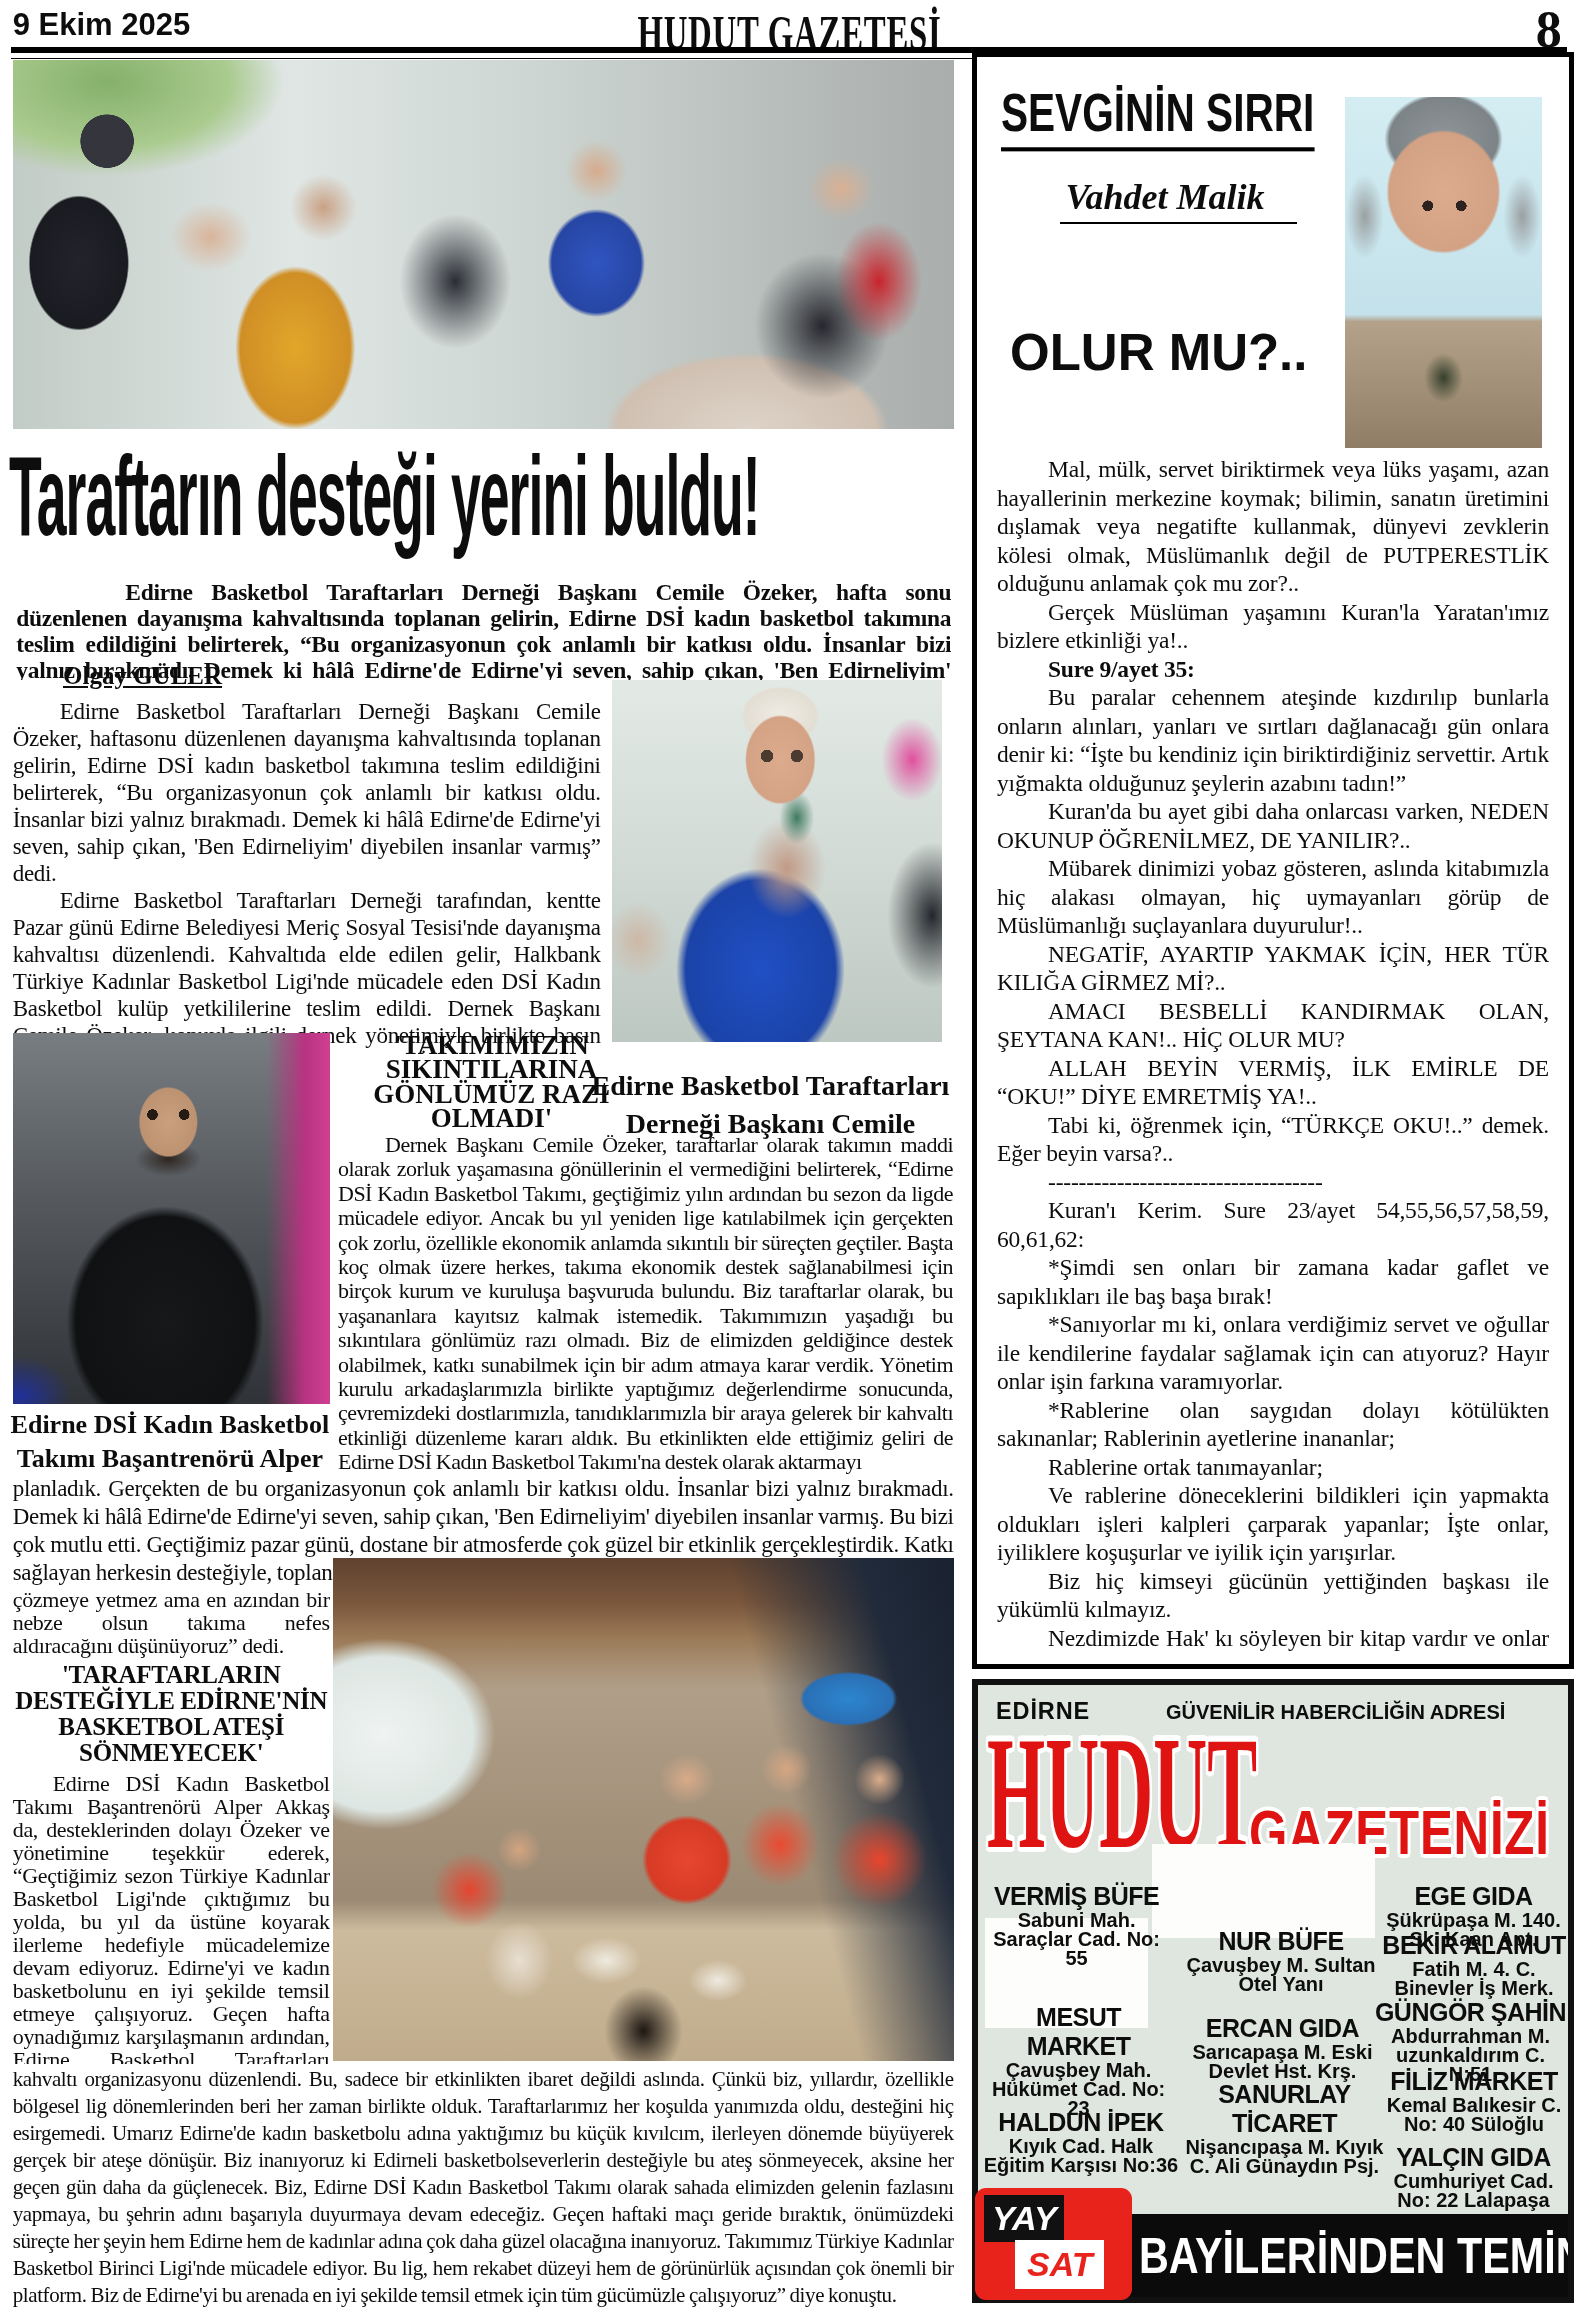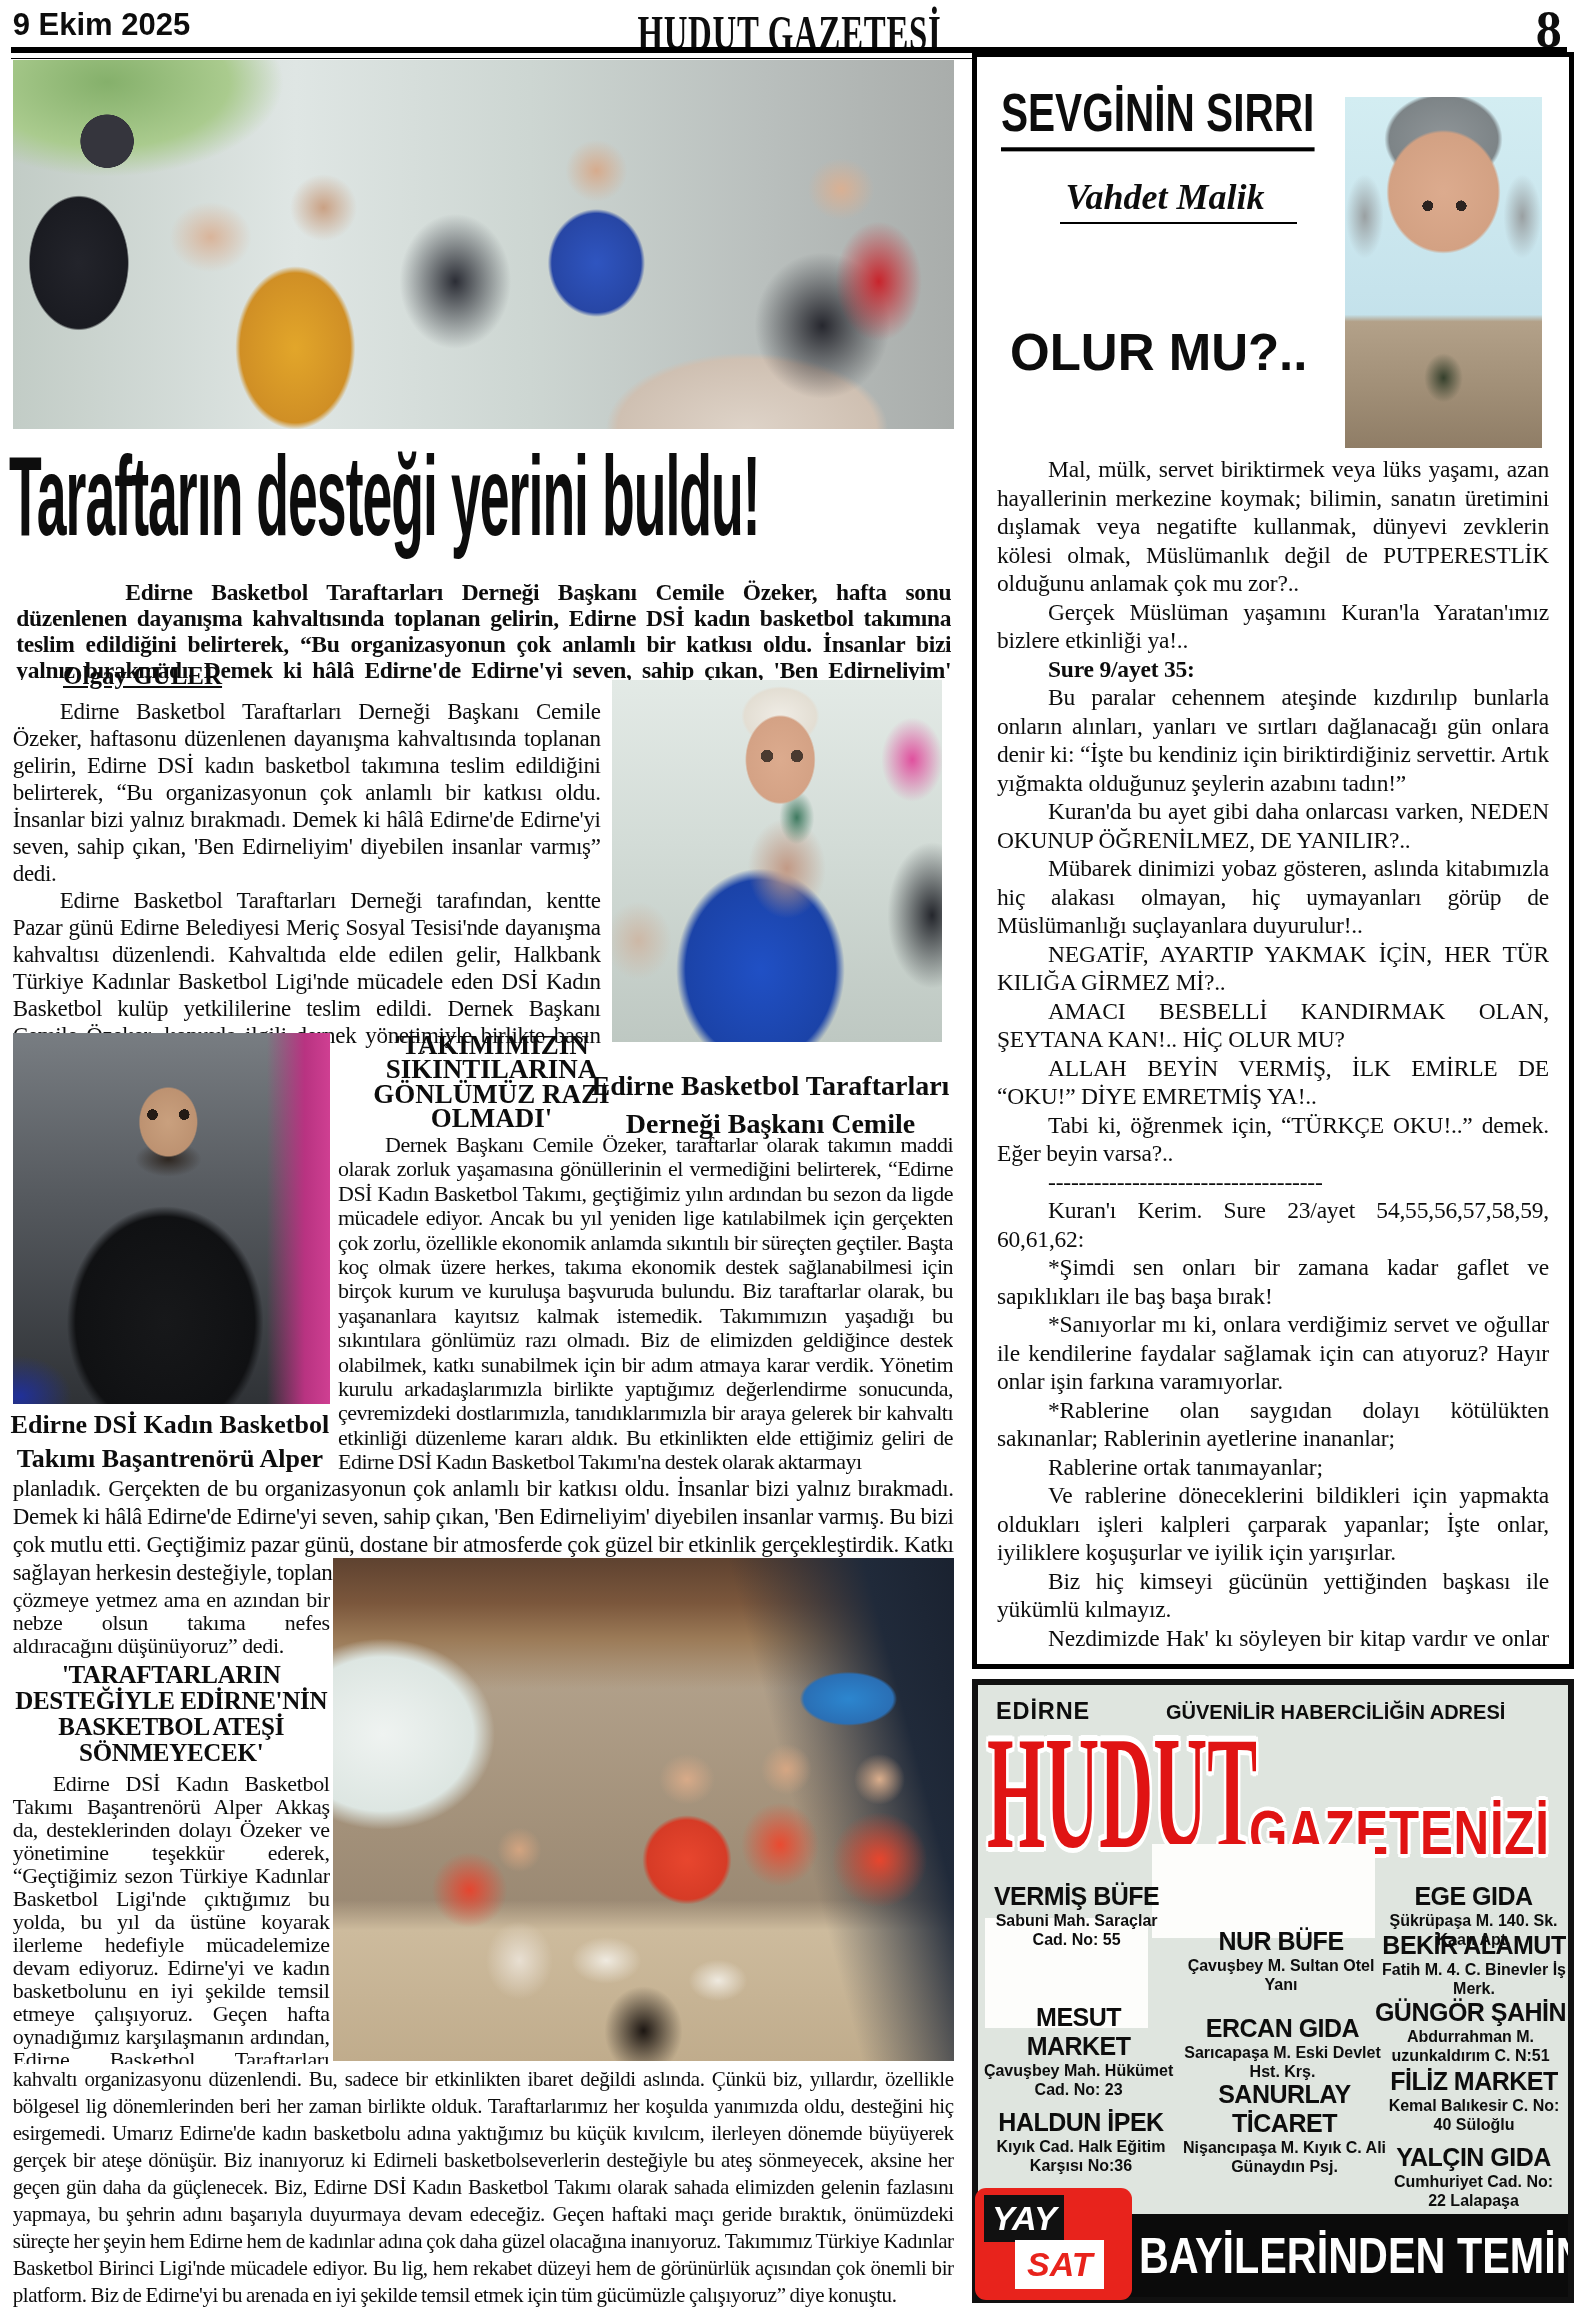--- a/index.html
+++ b/index.html
@@ -140,21 +140,21 @@
                         -3.6px -3.6px 0 #fff,3.6px -3.6px 0 #fff,-3.6px 3.6px 0 #fff,3.6px 3.6px 0 #fff;}
   .ad-brand2{left:271px;top:110px;font-weight:bold;font-size:58px;color:#e01313;white-space:nowrap;
              transform:scale(.85,1.1);transform-origin:0 0;letter-spacing:0.9px;
              text-shadow:-3.6px 0 0 #fff,3.6px 0 0 #fff,0 -3.6px 0 #fff,0 3.6px 0 #fff,
                          -2.7px -2.7px 0 #fff,2.7px -2.7px 0 #fff,-2.7px 2.7px 0 #fff,2.7px 2.7px 0 #fff;}
   .ad-slot{background:#fdfdfb;}
   .ad-slot-a{left:174px;top:159px;width:223px;height:94px;}
   .ad-slot-b{left:7.2px;top:233px;width:163px;height:110px;}
   .biz{text-align:center;}
   .biz-name{font-weight:bold;font-size:25px;line-height:29px;letter-spacing:-0.5px;}
-  .biz-addr{font-weight:bold;font-size:16px;line-height:19px;}
+  .biz-addr{font-weight:bold;font-size:20px;line-height:19px;}
   .b1{left:3.6px;top:197px;width:190px;} .b2{left:3.6px;top:318px;width:194px;}
   .b3{left:0px;top:423px;width:206px;} .b4{left:206px;top:242px;width:194px;}
   .b5{left:204px;top:329px;width:201px;} .b6{left:199px;top:395px;width:215px;text-align:center;}
   .b7{left:405px;top:197px;width:181px;} .b8{left:402px;top:246px;width:188px;}
   .b9{left:394px;top:313px;width:197px;} .b10{left:402px;top:382px;width:188px;}
   .b11{left:405px;top:458px;width:181px;}
   .ad-footer-bar{left:0;right:0;bottom:0;height:83px;background:#0b0b0b;overflow:hidden;}
   .ad-footer-bar span{display:inline-block;color:#fff;font-weight:bold;font-size:47px;line-height:83px;
                       white-space:nowrap;margin-left:161px;transform:scale(.88,1.05);transform-origin:0 50%;}
   .yaysat{left:-2.7px;bottom:-2.7px;width:157px;height:112px;background:#e8231c;border-radius:11px;z-index:5;}

